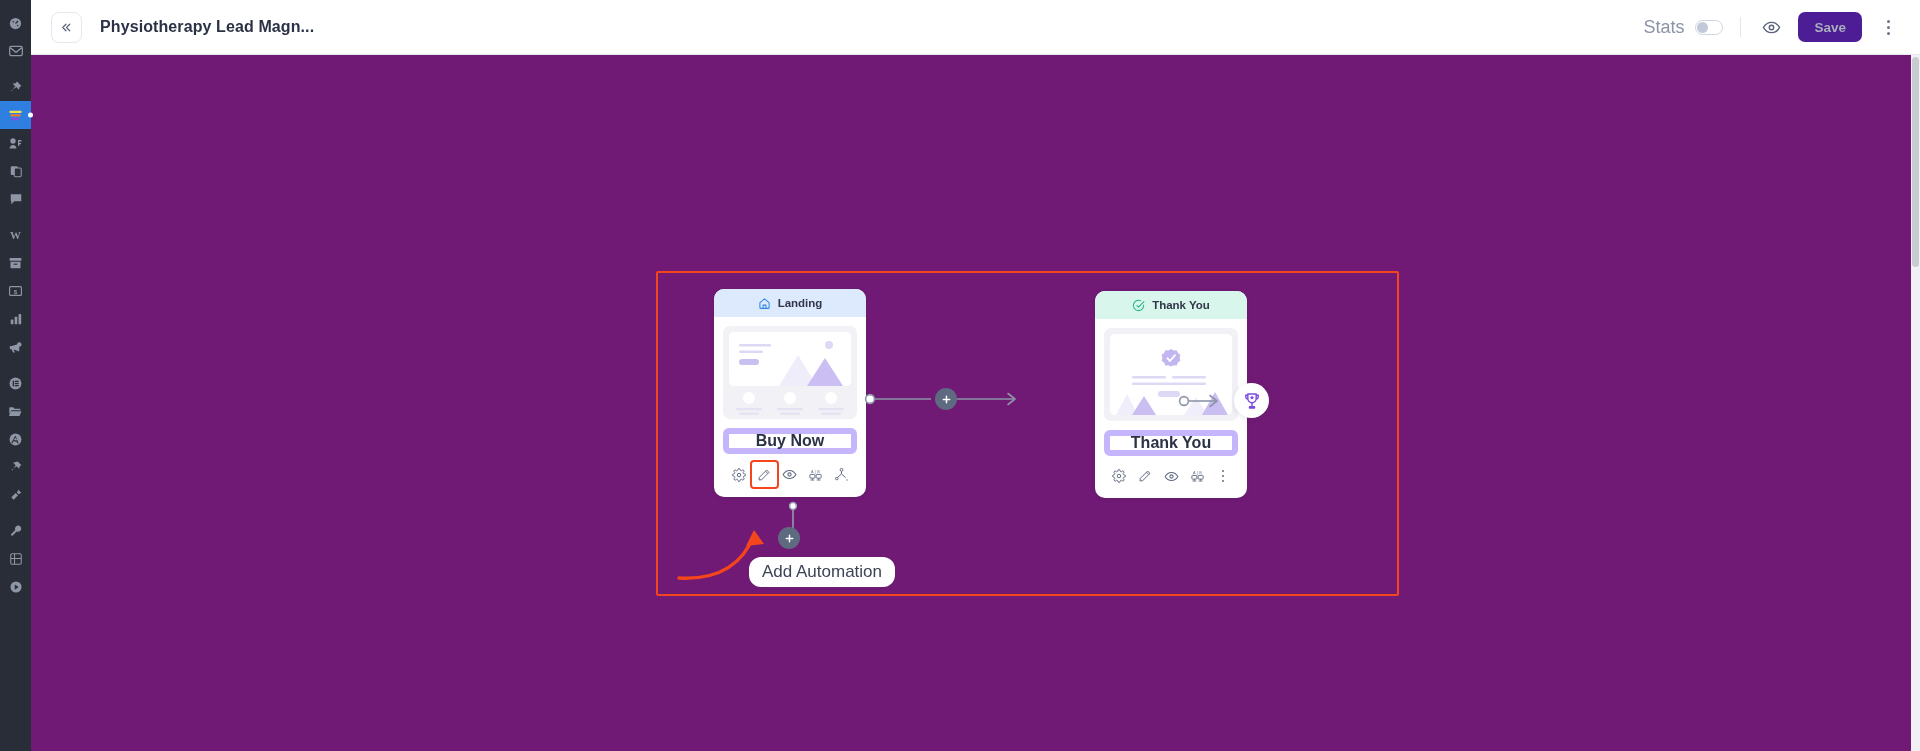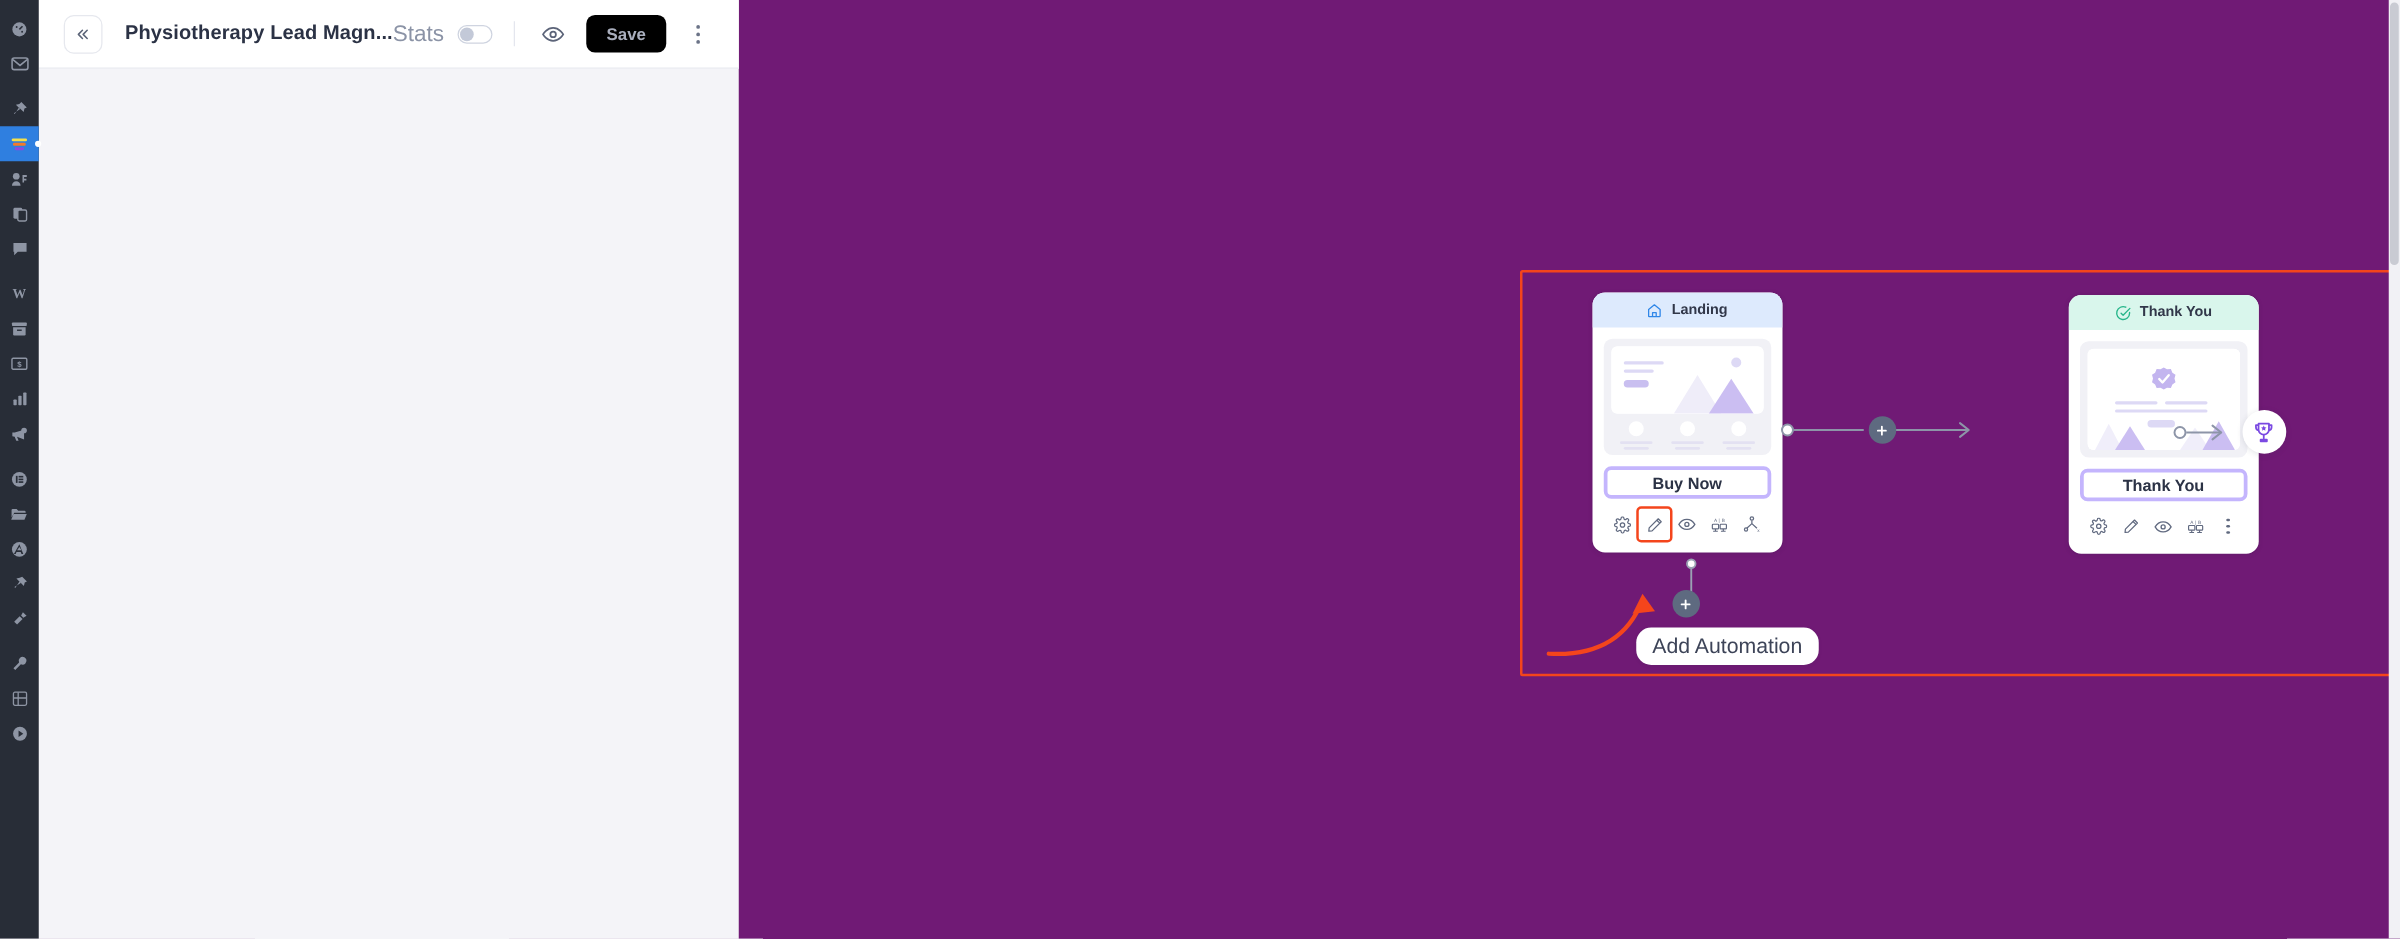--- a/index.html
+++ b/index.html
@@ -30,21 +30,21 @@
   .rail-item svg { display: block; }
   .rail-item.active { background: #2f7fe0; }
   .rail-item.active::after {
     content: ""; position: absolute; right: -2px; top: 50%;
     transform: translateY(-50%);
     width: 5px; height: 5px; border-radius: 50%; background: #ffffff;
   }
   .rail-gap { height: 8px; }
 
   
-  .main { flex: 1; display: flex; flex-direction: row; min-width: 0; position: relative; justify-content: center; }
+  .main { flex: 1; display: flex; flex-direction: column; min-width: 0; position: relative; justify-content: center; }
 
   
   .topbar {
     height: 55px; background: #ffffff;
     border-bottom: 1px solid #e8e9ef;
     display: flex; align-items: center;
     padding: 0 22px 0 20px;
     flex: 0 0 55px;
     position: relative; z-index: 3;
   }
@@ -73,21 +73,21 @@
     background: #c3c9d8;
   }
   .divider-v { width: 1px; height: 20px; background: #e4e6ee; margin: 0 17px; }
   .icon-btn {
     width: 26px; height: 26px; display: flex; align-items: center; justify-content: center;
     color: #6b7near; color: #646c80; cursor: pointer;
   }
   .save-btn {
     margin-left: 14px;
     height: 30px; min-width: 55px; padding: 0 16px;
-    border-radius: 7px; background: #000000; border: none;
+    border-radius: 7px; background: #4c1d95; border: none;
     color: #a9aebd; font-size: 13.5px; font-weight: bold;
     display: flex; align-items: center; justify-content: center;
     cursor: default;
   }
   .kebab {
     margin-left: 16px; width: 20px; height: 26px;
     display: flex; flex-direction: column; align-items: center; justify-content: center; gap: 3px;
     cursor: pointer;
   }
   .kebab i { width: 3px; height: 3px; border-radius: 50%; background: #6b7387; display: block; }
@@ -131,23 +131,23 @@
   .thumb-wrap { padding: 9px 9px 0 9px; }
   .thumb-box {
     background: #f1f1f6; border-radius: 7px; padding: 6px;
     height: 93px;
   }
   .thumb-inner {
     background: #ffffff; border-radius: 5px; position: relative; overflow: hidden;
   }
   .step-cta {
     margin: 9px 9px 0 9px; height: 26px;
-    border: 3px solid #c4b5fd; border-radius: 6px;
-    display: flex; align-items: center; justify-content: center;
-    font-size: 13px; font-weight: bold; color: #2b3245;
+    border: 6px solid #c4b5fd; border-radius: 6px;
+    display: flex; align-items: center; justify-content: center;
+    font-size: 16px; font-weight: bold; color: #2b3245;
   }
   .step-tools {
     display: flex; align-items: center; justify-content: center;
     gap: 0px; padding: 8px 6px 10px 6px;
   }
   .tool {
     width: 26px; height: 24px;
     display: flex; align-items: center; justify-content: center;
     color: #616a80; cursor: pointer; position: relative;
   }

